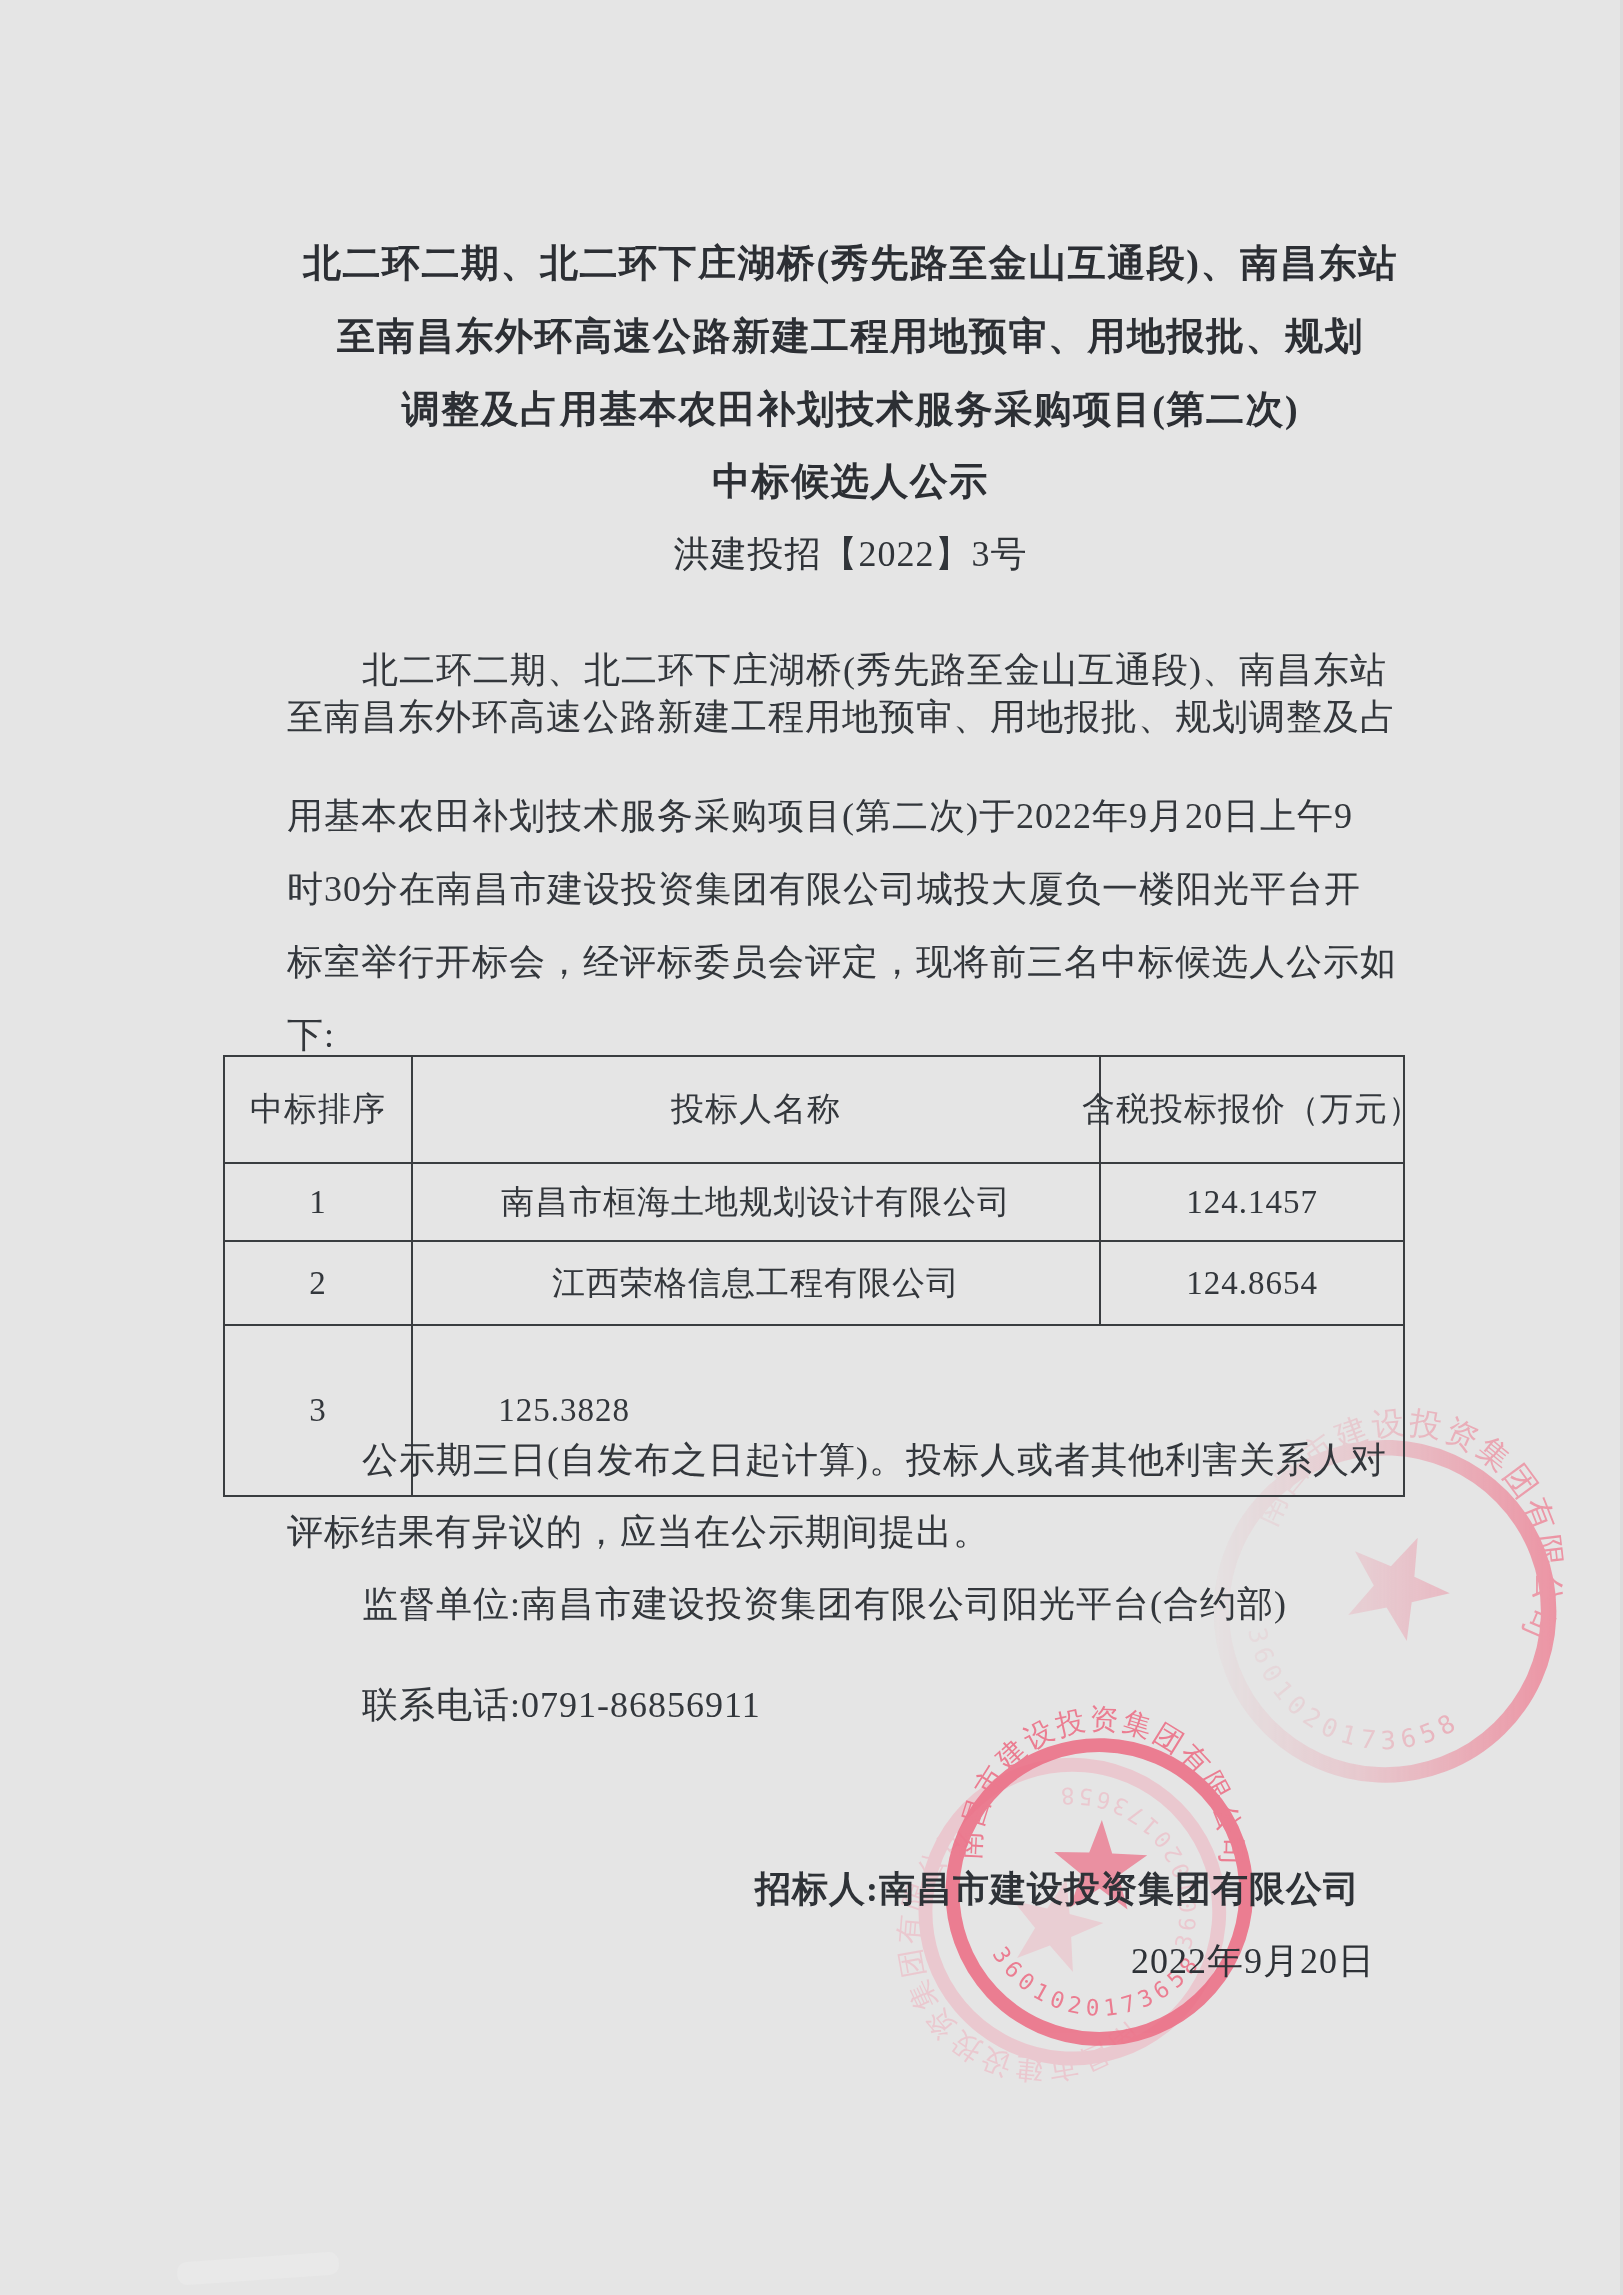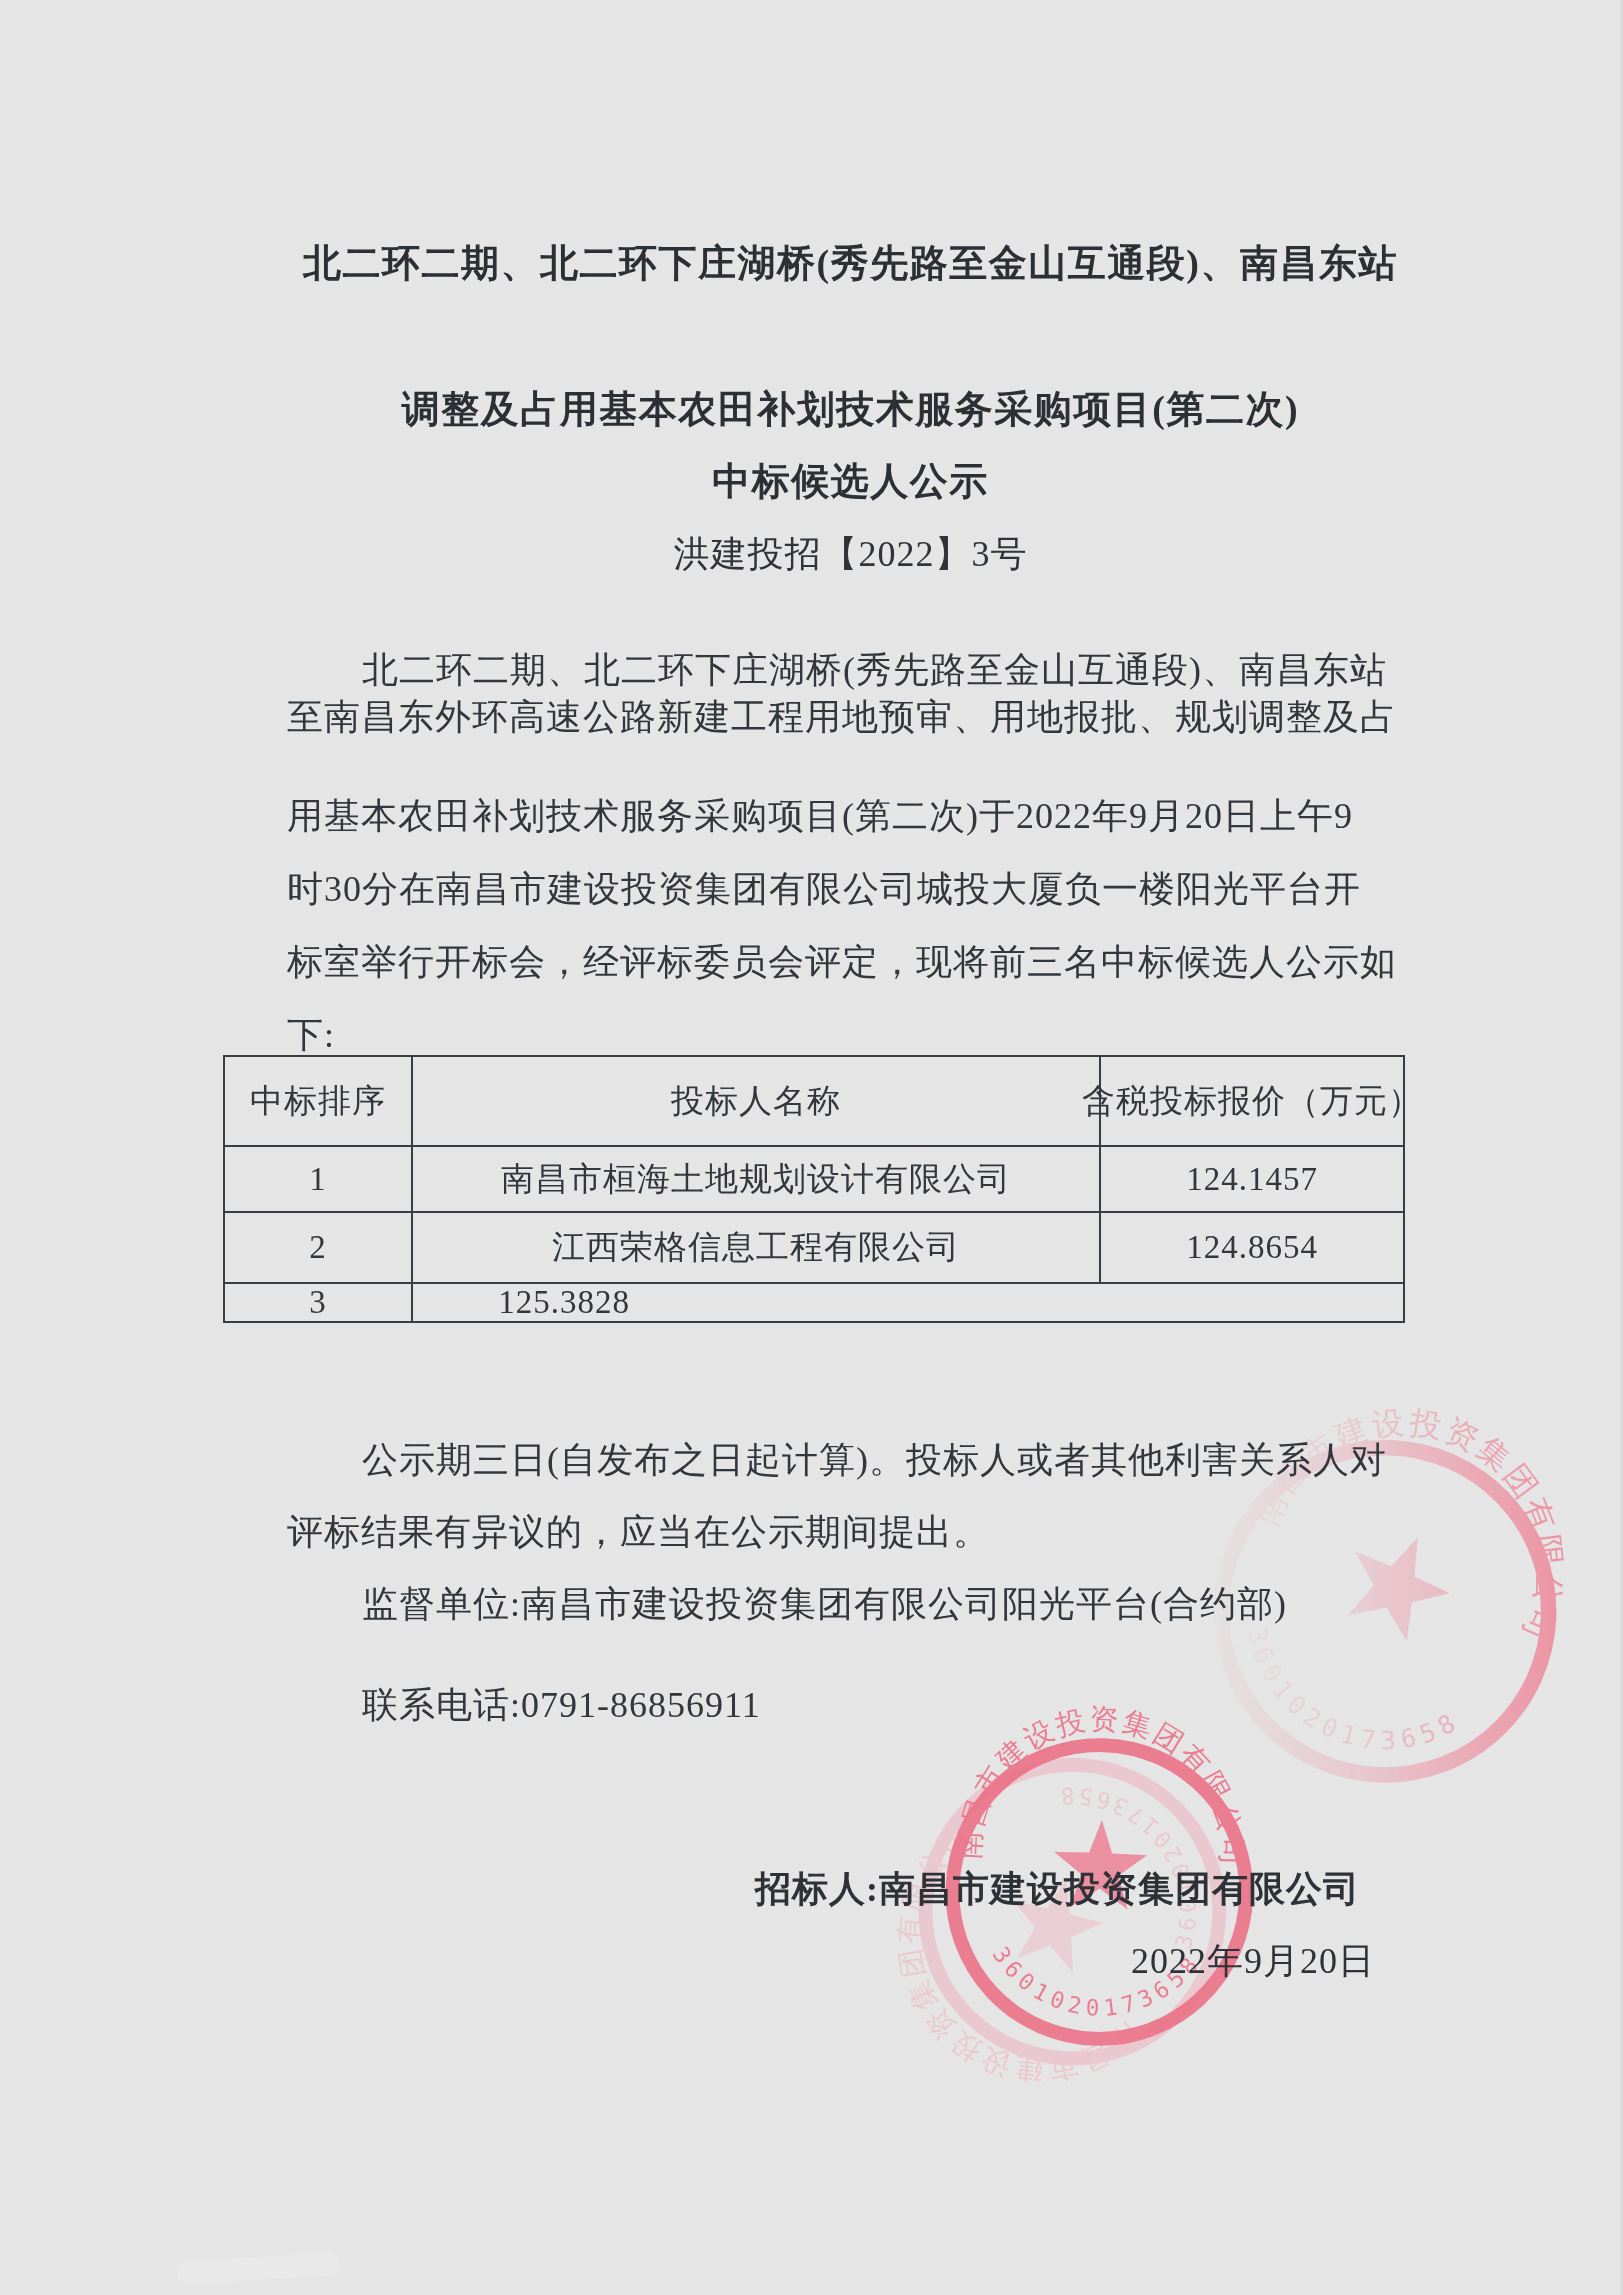--- a/index.html
+++ b/index.html
@@ -20,21 +20,21 @@
   .subtitle-line{
     left:287px;width:1127px;height:73px;line-height:73px;
     text-align:center;font-size:36px;color:#303439;letter-spacing:1px;
   }
   .body-line{
     left:287px;height:73px;line-height:73px;
     font-size:36px;letter-spacing:1px;color:#33373c;
   }
   .indent{left:362px;}
   .doc-table{
-    position:absolute;left:223px;top:1055px;width:1182px;height:268px;
+    position:absolute;left:223px;top:1055px;width:1182px;height:442px;
     box-sizing:border-box;border:2.9px solid #3a3d40;
     display:flex;flex-direction:column;
   }
   .t-row{display:flex;box-sizing:border-box;border-top:2.5px solid #3a3d40;}
   .t-row:first-child{border-top:none;}
   .t-cell{
     box-sizing:border-box;border-left:2px solid #3a3d40;
     display:flex;align-items:center;justify-content:center;
     font-size:33px;letter-spacing:1px;color:#33373c;white-space:nowrap;
   }
@@ -99,20 +99,21 @@
     </g>
 
     <g mask="url(#fadeLeft)">
       <g color="#ee7d92" opacity="0.8" transform="translate(2822,3283) scale(1.17) rotate(24)">
         <use href="#seal"></use>
       </g>
     </g>
   </svg>
 
   <div class="line title-line" style="top:227px">北二环二期、北二环下庄湖桥(秀先路至金山互通段)、南昌东站</div>
+  <div class="line title-line" style="top:300px">至南昌东外环高速公路新建工程用地预审、用地报批、规划</div>
   <div class="line title-line" style="top:373px">调整及占用基本农田补划技术服务采购项目(第二次)</div>
   <div class="line title-line" style="top:445px">中标候选人公示</div>
   <div class="line subtitle-line" style="top:518px">洪建投招【2022】3号</div>
 
   <div class="line body-line indent" style="top:634px">北二环二期、北二环下庄湖桥(秀先路至金山互通段)、南昌东站</div>
   <div class="line body-line" style="top:681px">至南昌东外环高速公路新建工程用地预审、用地报批、规划调整及占</div>
   <div class="line body-line" style="top:780px">用基本农田补划技术服务采购项目(第二次)于2022年9月20日上午9</div>
   <div class="line body-line" style="top:853px">时30分在南昌市建设投资集团有限公司城投大厦负一楼阳光平台开</div>
   <div class="line body-line" style="top:926px">标室举行开标会，经评标委员会评定，现将前三名中标候选人公示如</div>
   <div class="line body-line" style="top:999px">下:</div>

